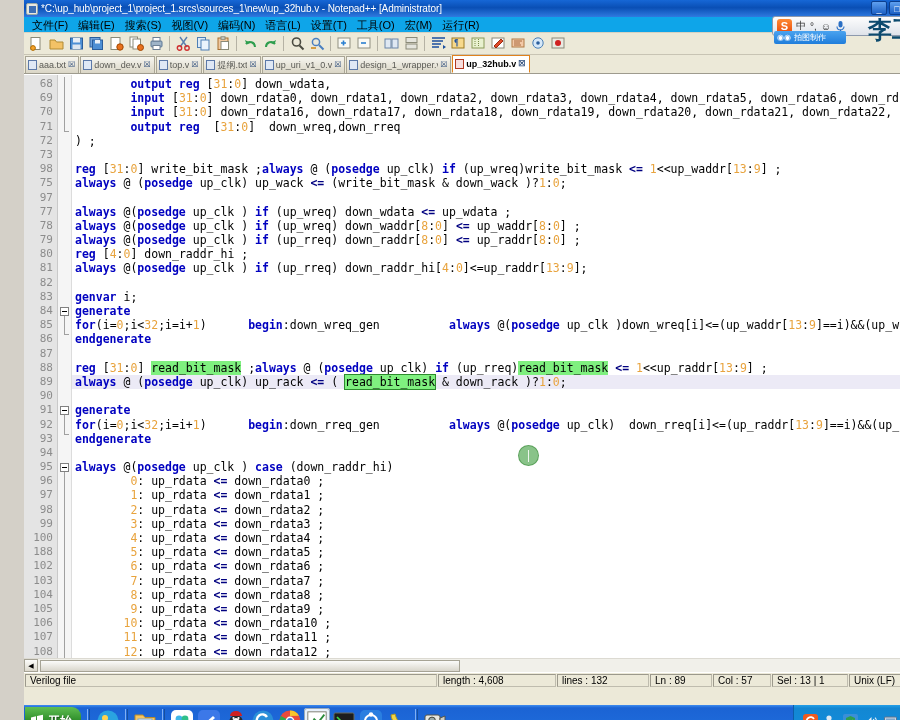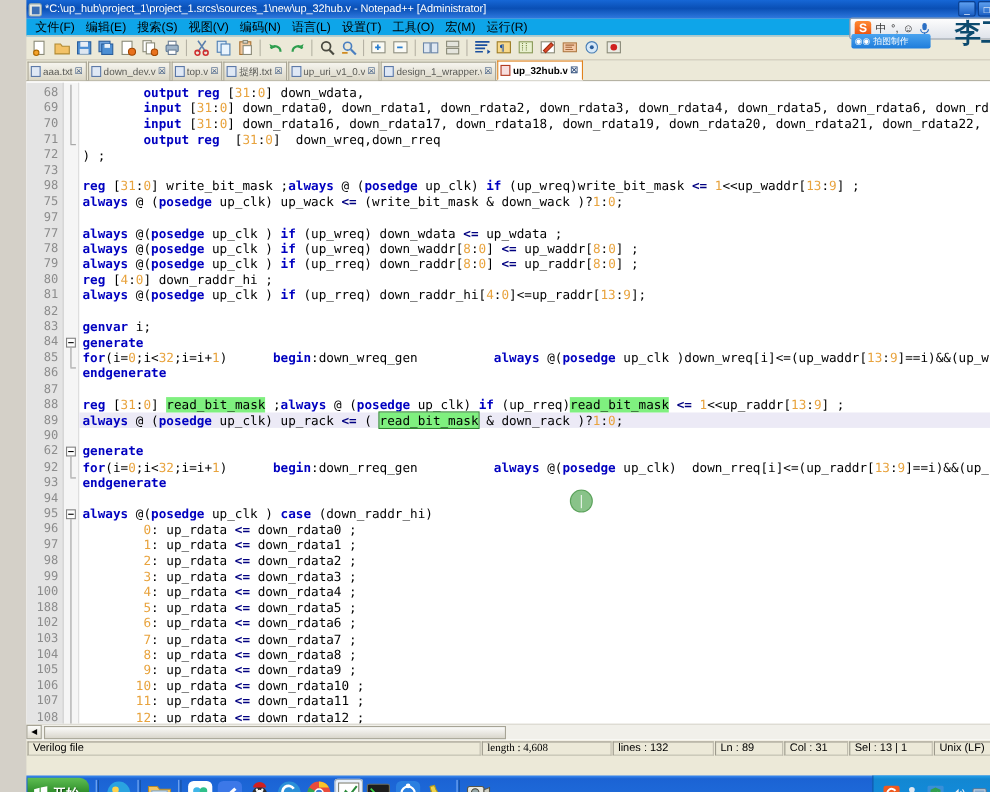--- a/index.html
+++ b/index.html
@@ -526,21 +526,21 @@
         <div>81</div>
         <div>82</div>
         <div>83</div>
         <div>84</div>
         <div>85</div>
         <div>86</div>
         <div>87</div>
         <div>88</div>
         <div>89</div>
         <div>90</div>
-        <div>62</div>
+        <div>91</div>
         <div>92</div>
         <div>93</div>
         <div>94</div>
         <div>95</div>
         <div>96</div>
         <div>97</div>
         <div>98</div>
         <div>99</div>
         <div>100</div>
         <div>188</div>
@@ -625,24 +625,24 @@
   </div>
 
   <div class="hscroll">
     <div class="hbtn" style="left:0;">◀</div>
     <div class="hthumb" style="left:16px;width:420px;"></div>
     <div class="hbtn" style="right:0;">▶</div>
   </div>
 
   <div class="statusbar">
     <div class="scell grow" style="flex:0 0 412px;">Verilog file</div>
-    <div class="scell" style="flex:0 0 118px;font-family:Liberation Serif, serif;">length : 4,608</div>
+    <div class="scell" style="flex:0 0 118px;">length : 4,608</div>
     <div class="scell" style="flex:0 0 92px;">lines : 132</div>
     <div class="scell" style="flex:0 0 62px;">Ln : 89</div>
-    <div class="scell" style="flex:0 0 58px;">Col : 31</div>
+    <div class="scell" style="flex:0 0 58px;">Col : 57</div>
     <div class="scell" style="flex:0 0 76px;">Sel : 13 | 1</div>
     <div class="scell" style="flex:0 0 72px;">Unix (LF)</div>
     <div class="scell" style="flex:0 0 60px;">UTF-8</div>
 
   </div>
 
   <div class="taskbar">
     <div class="startbtn">
       <span class="flag">
         <svg width="14" height="14" viewBox="0 0 14 14">

